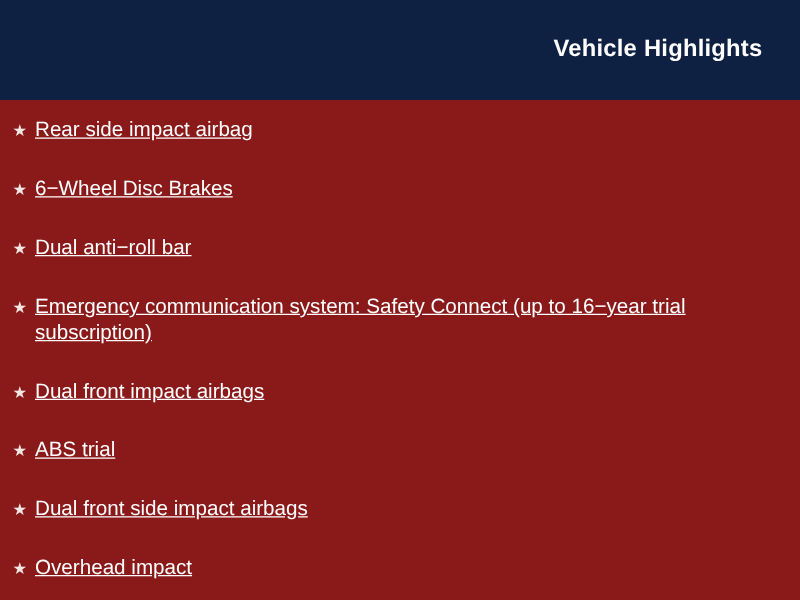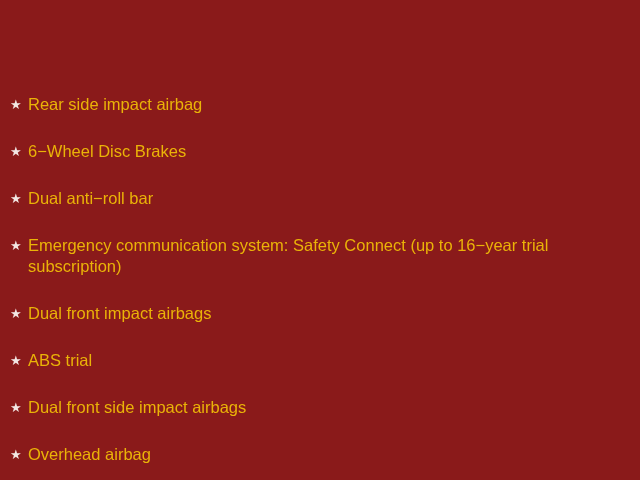--- a/index.html
+++ b/index.html
@@ -67,29 +67,33 @@
   .hl-bullet {
     flex: 0 0 auto;
     width: 18px;
     color: #f3e7e4;
     font-size: 13px;
     line-height: 21px;
     text-align: left;
   }
   .hl-text {
     flex: 1 1 auto;
-    color: #eab308;
+    color: #ffffff;
     max-width: 570px;
+    text-decoration: underline;
   }
 </style>
 </head>
 <body>
 
 <div class="slide">
 
+  <div class="header-bar">
+    <div class="header-title">Vehicle Highlights</div>
+  </div>
 
   <div class="body-area">
     <ul class="hl-list">
 
       <li class="hl-item">
         <span class="hl-bullet">★</span>
         <span class="hl-text">Rear side impact airbag</span>
       </li>
 
       <li class="hl-item">
@@ -117,19 +121,19 @@
         <span class="hl-text">ABS trial</span>
       </li>
 
       <li class="hl-item">
         <span class="hl-bullet">★</span>
         <span class="hl-text">Dual front side impact airbags</span>
       </li>
 
       <li class="hl-item">
         <span class="hl-bullet">★</span>
-        <span class="hl-text">Overhead airbag</span>
+        <span class="hl-text">Overhead impact</span>
       </li>
 
     </ul>
   </div>
 
 </div>
 
 </body></html>

